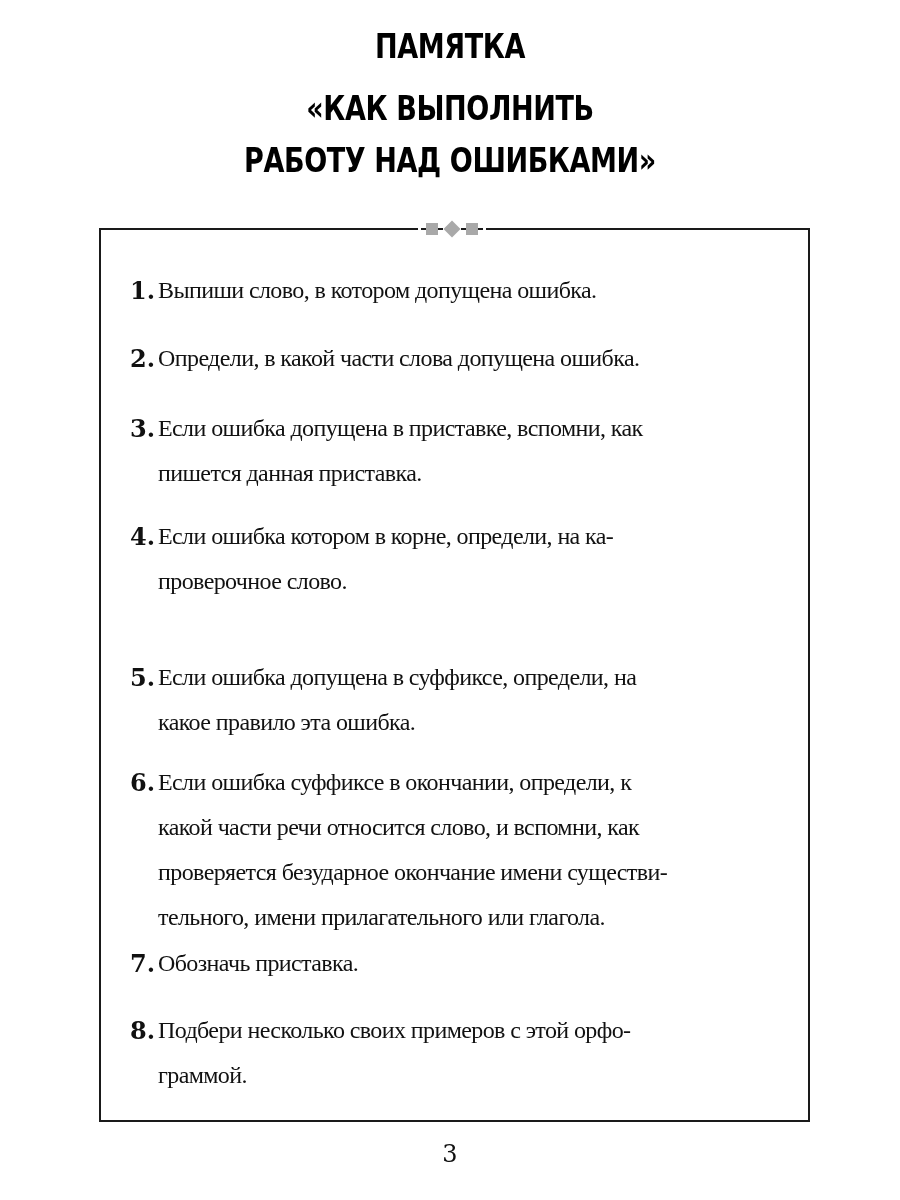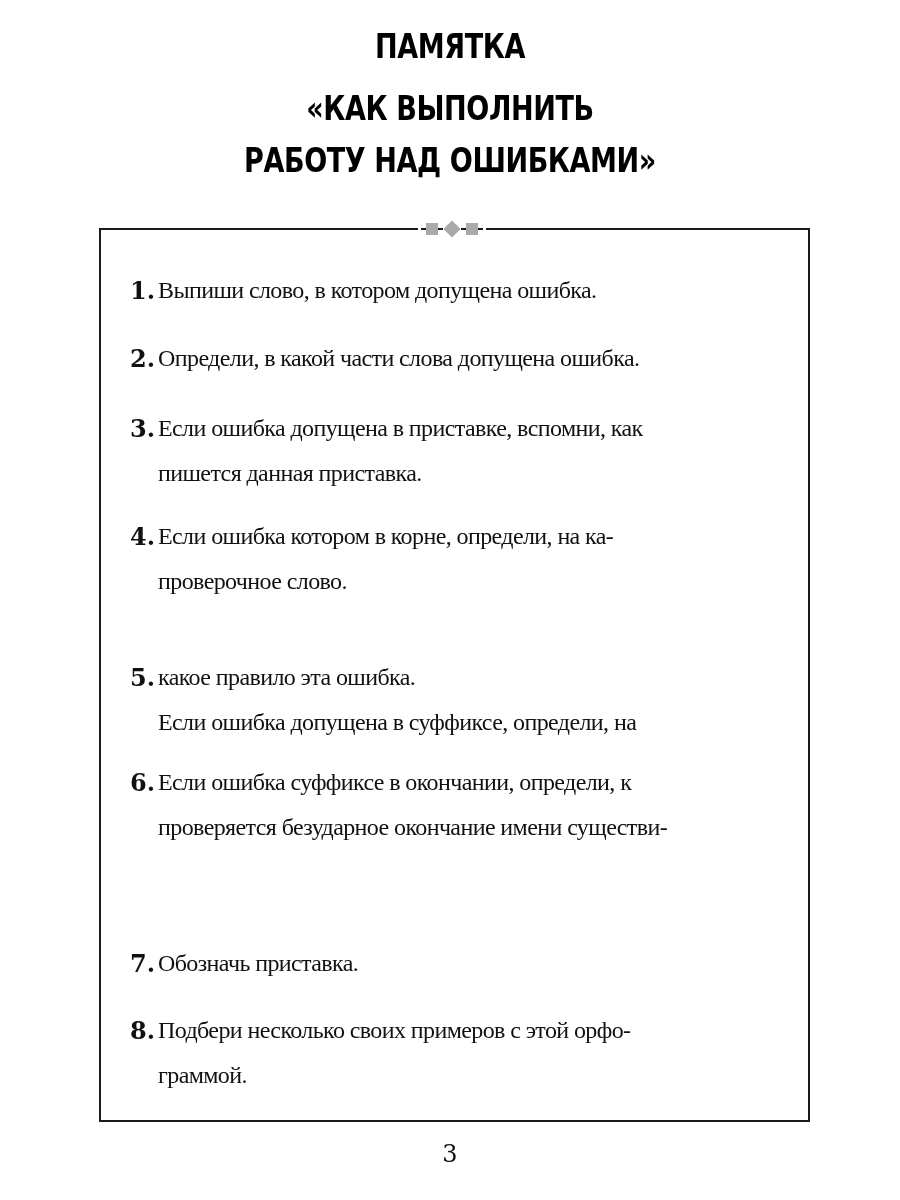--- a/index.html
+++ b/index.html
@@ -81,30 +81,32 @@
   <span class="num">4.</span>
   <span class="txt">
     <span class="ln">Если ошибка котором в корне, определи, на ка-</span>
     <span class="ln">проверочное слово.</span>
   </span>
 </div>
 
 <div class="item" style="top:655px">
   <span class="num">5.</span>
   <span class="txt">
+    <span class="ln">Если ошибка допущена в суффиксе, определи, на</span>
     <span class="ln">какое правило эта ошибка.</span>
-    <span class="ln">Если ошибка допущена в суффиксе, определи, на</span>
   </span>
 </div>
 
 <div class="item" style="top:760px">
   <span class="num">6.</span>
   <span class="txt">
     <span class="ln">Если ошибка суффиксе в окончании, определи, к</span>
+    <span class="ln">какой части речи относится слово, и вспомни, как</span>
     <span class="ln">проверяется безударное окончание имени существи-</span>
+    <span class="ln">тельного, имени прилагательного или глагола.</span>
   </span>
 </div>
 
 <div class="item" style="top:941px">
   <span class="num">7.</span>
   <span class="txt">
       <span class="ln">Обозначь приставка.</span>
     </span>
 </div>
 

